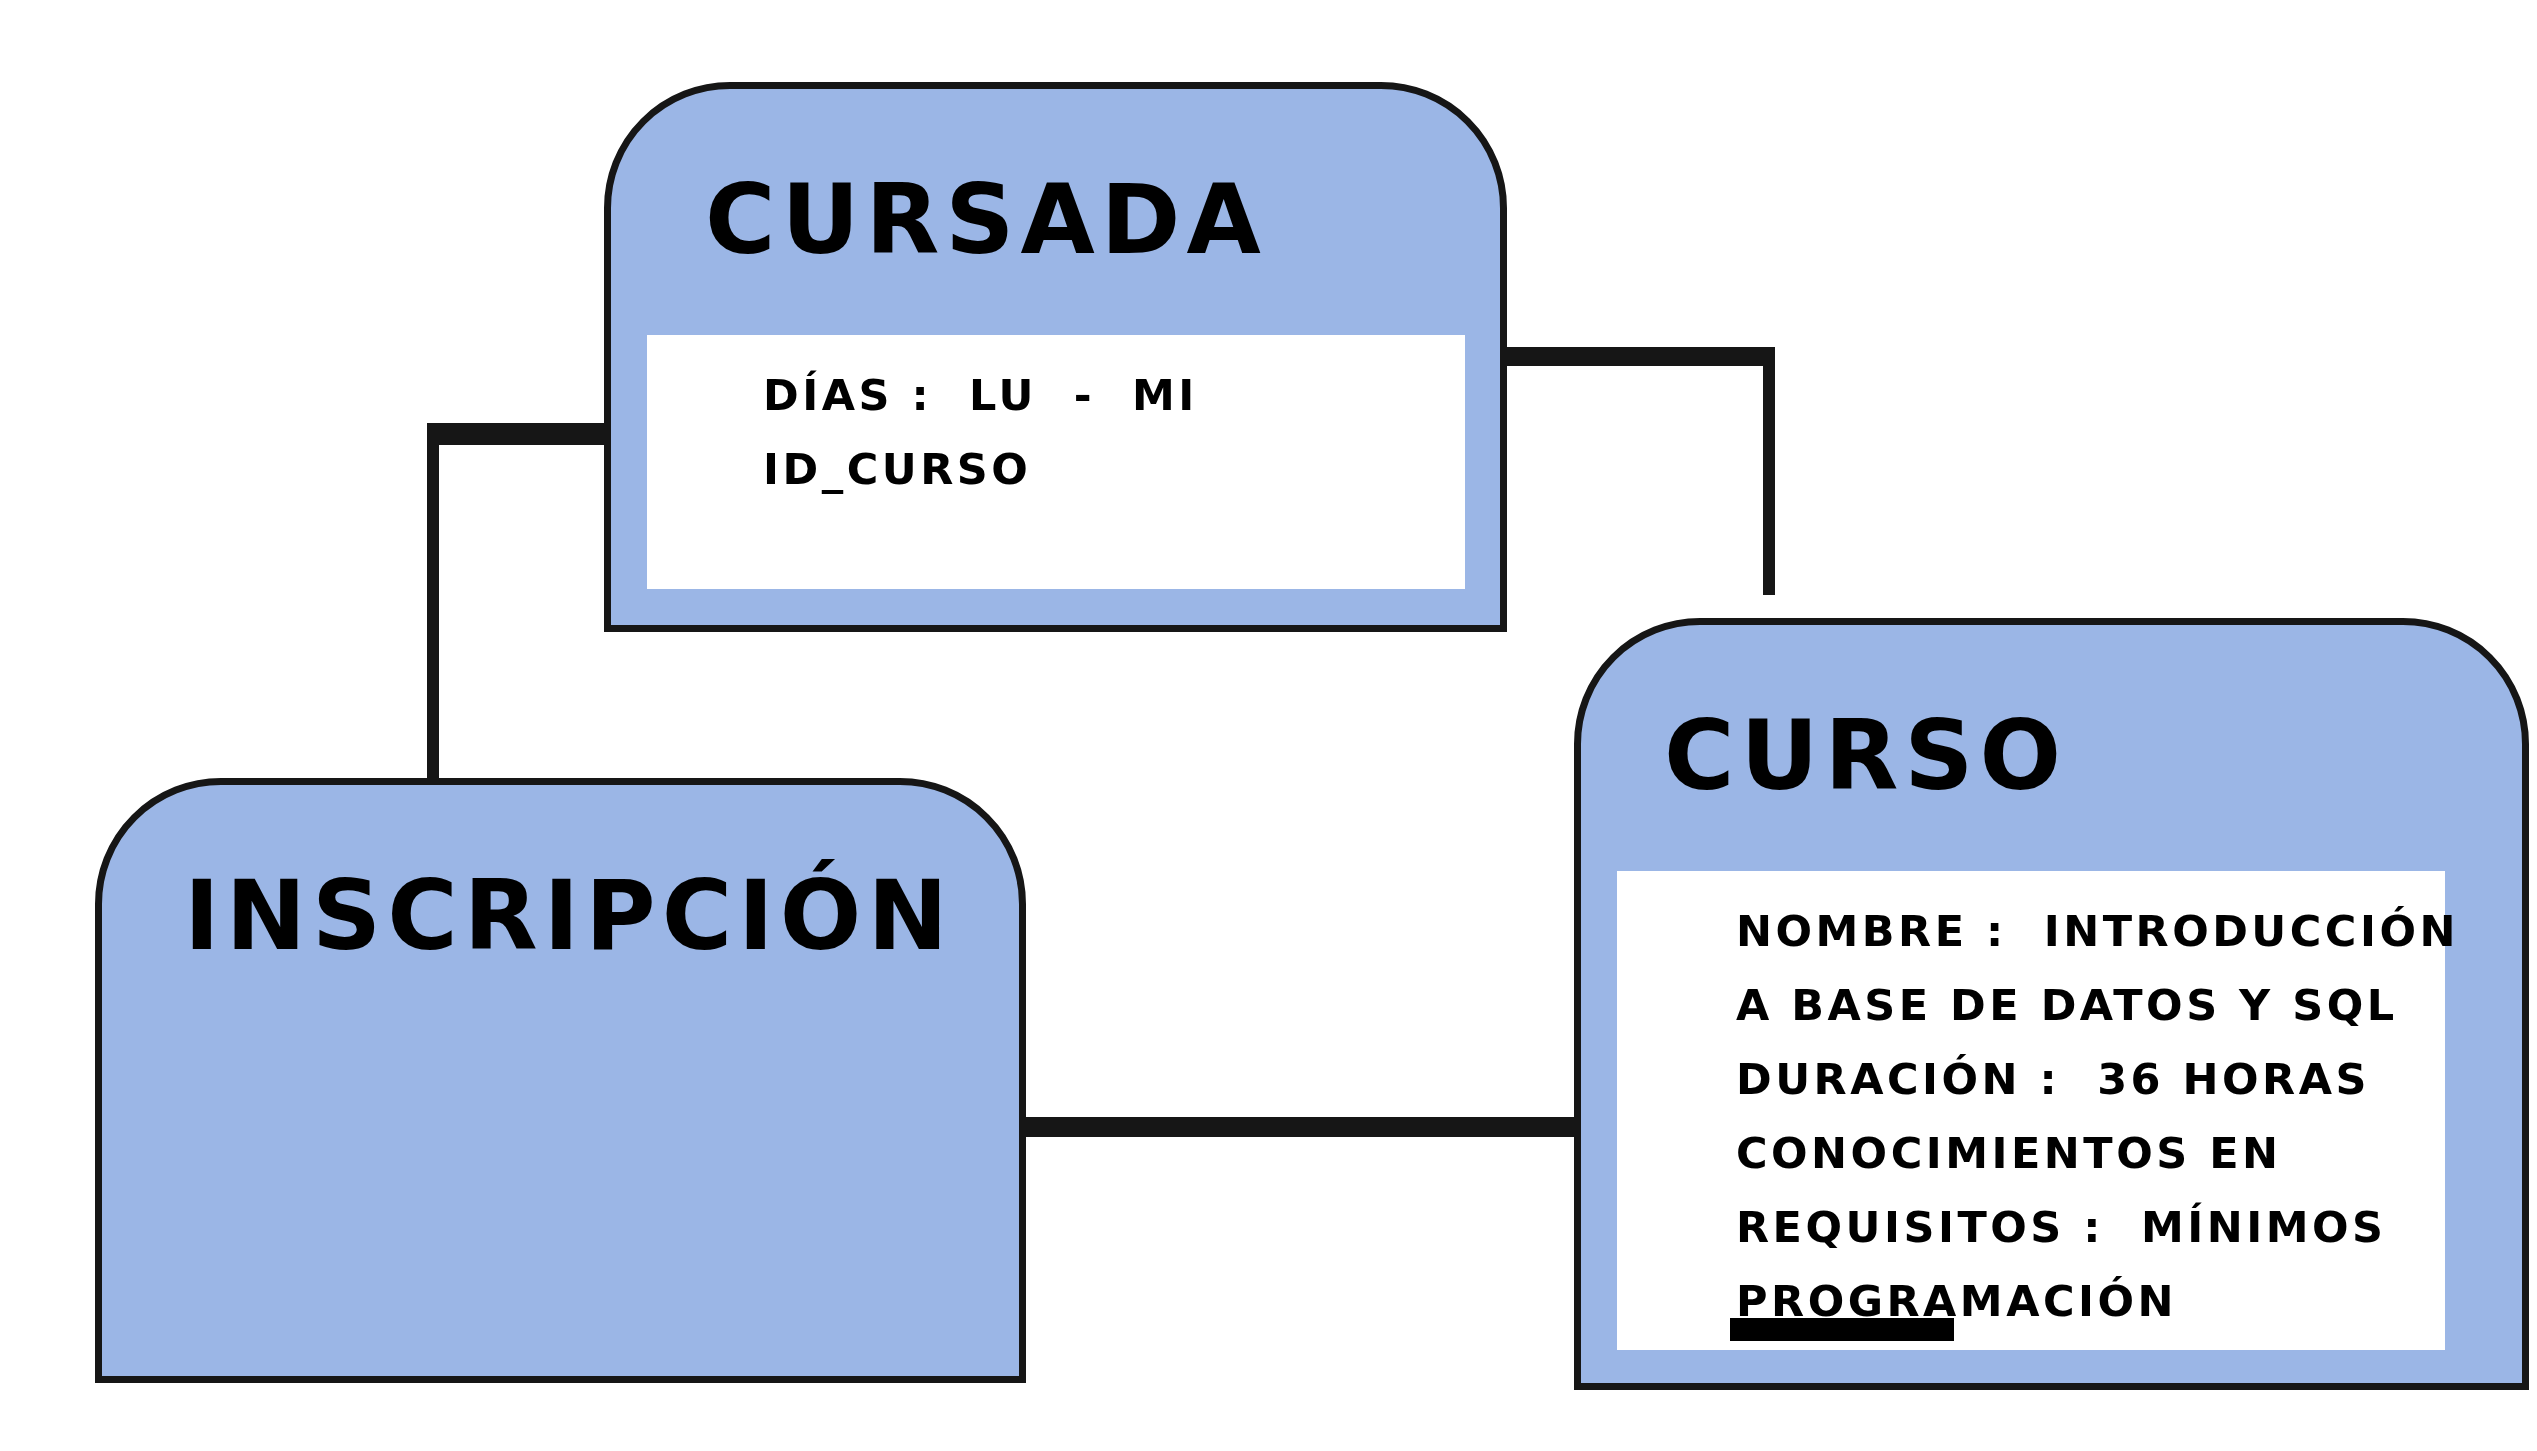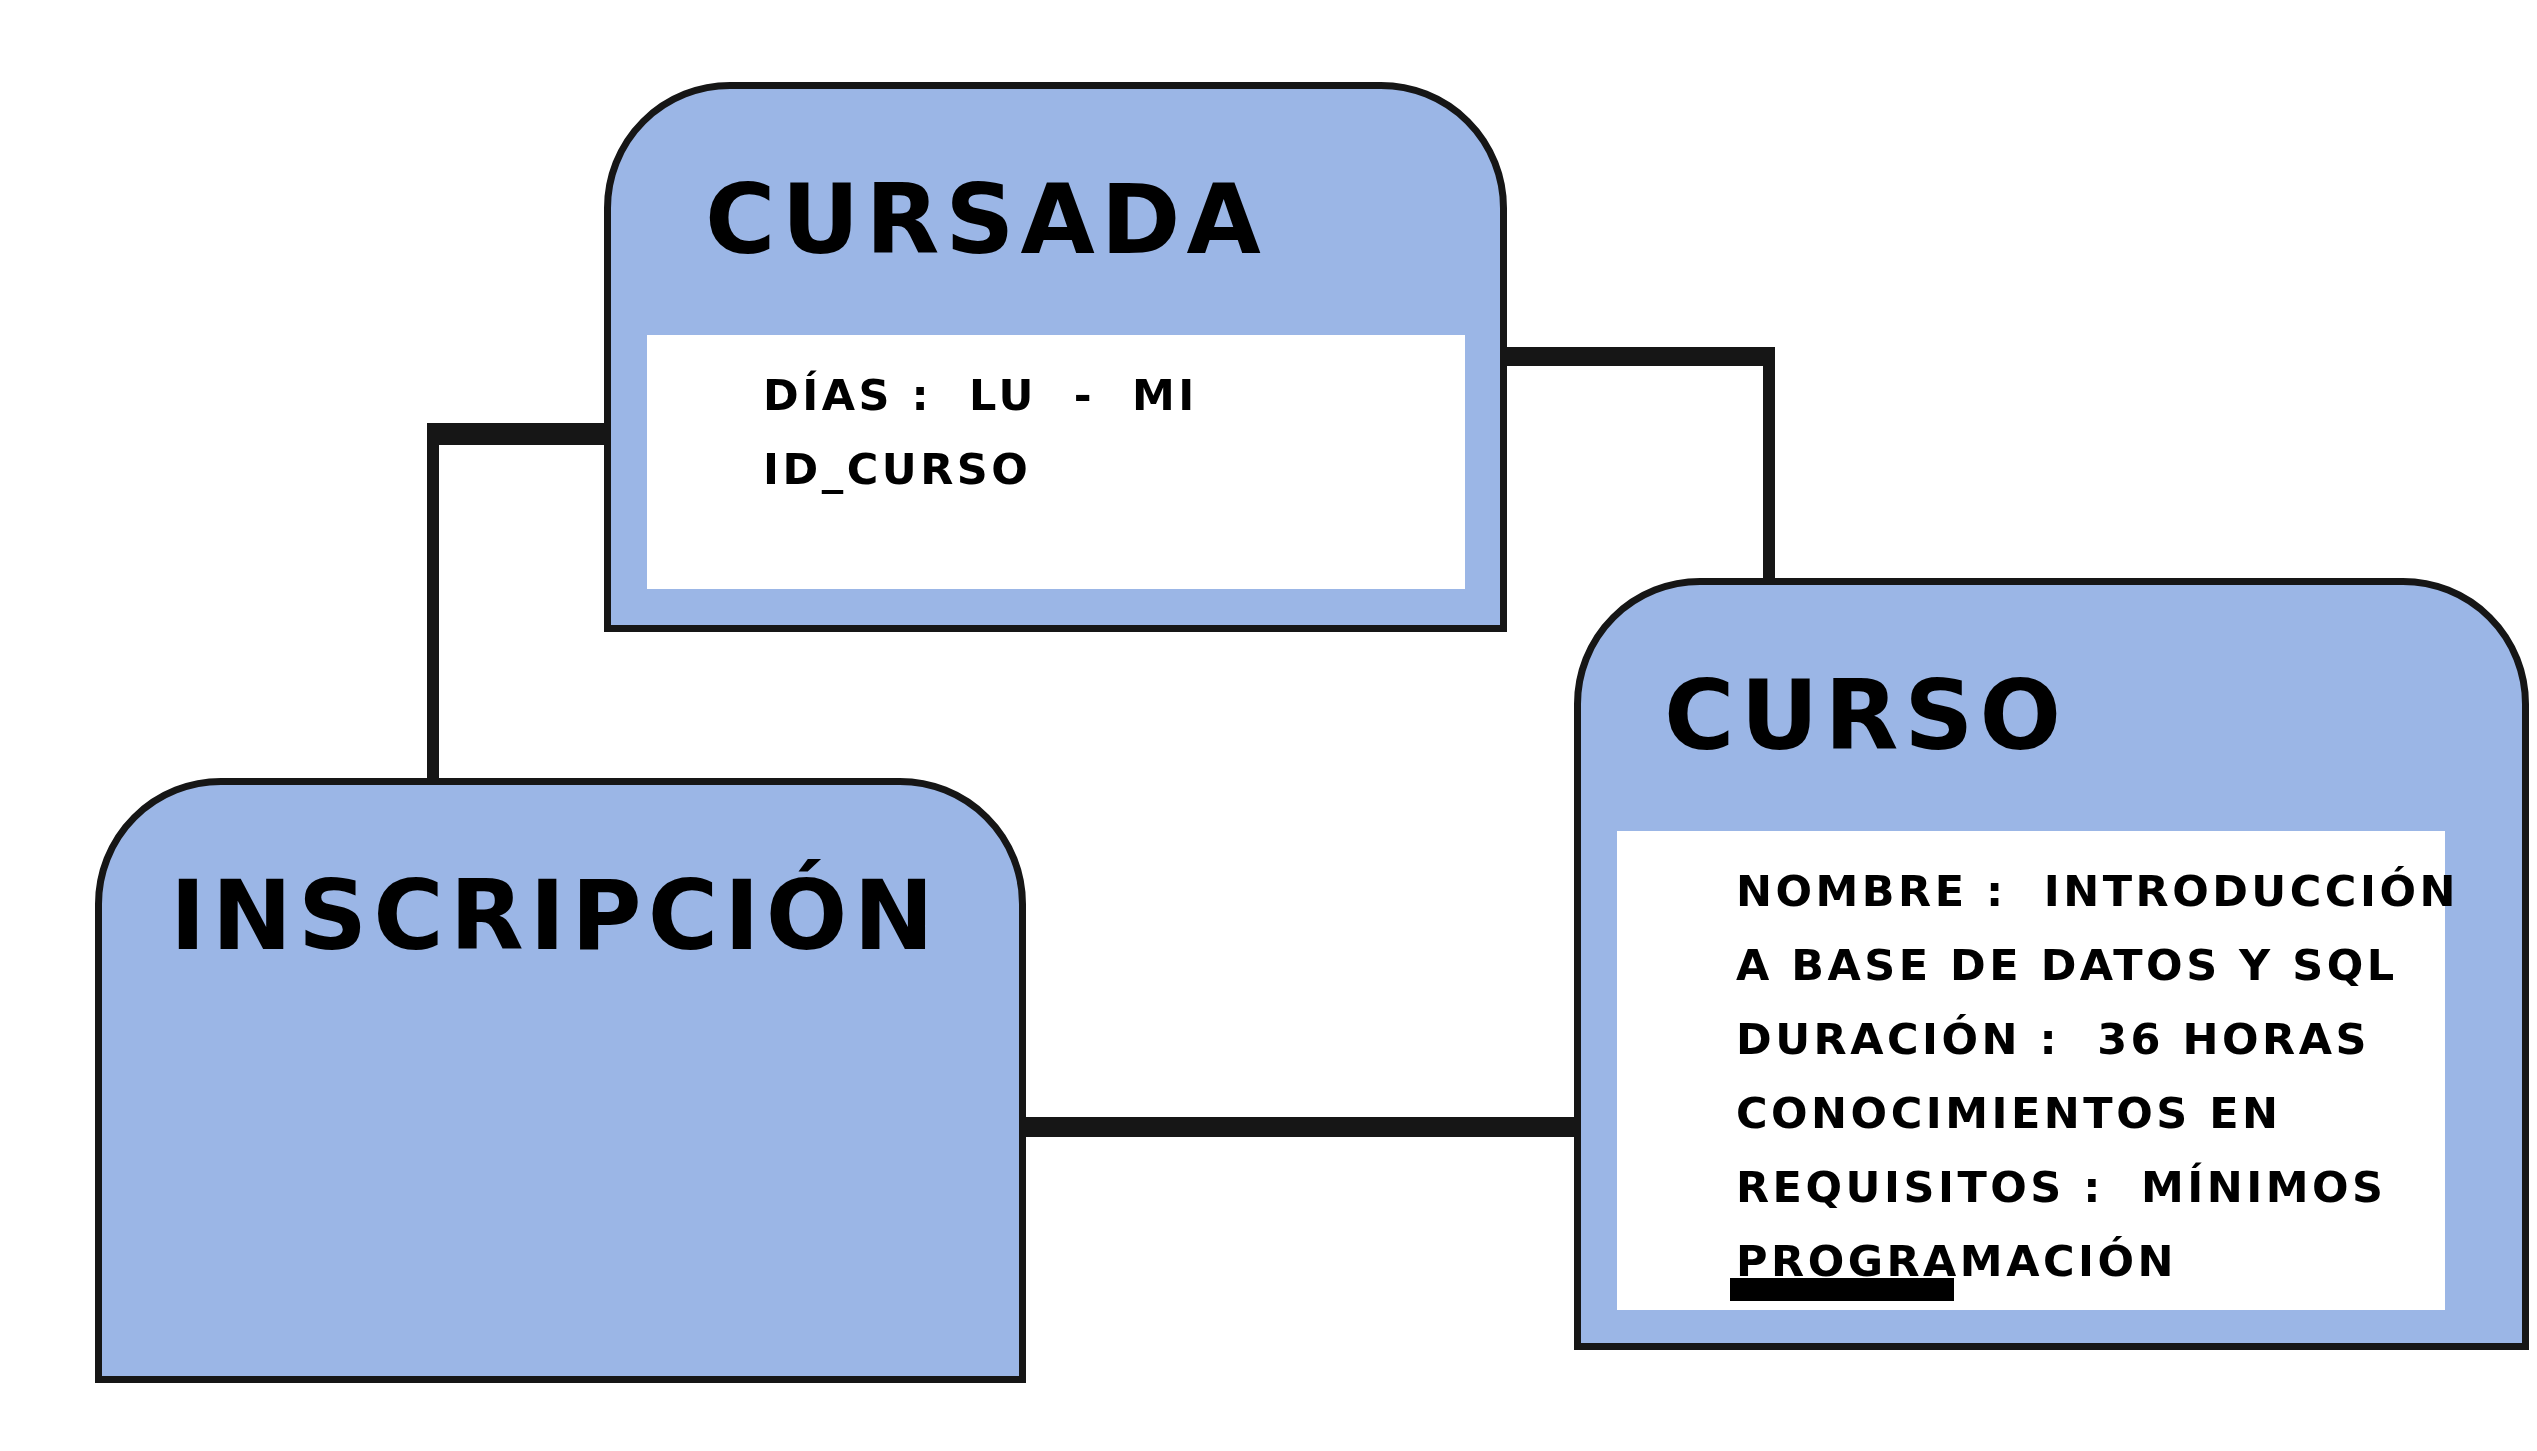--- a/index.html
+++ b/index.html
@@ -57,26 +57,26 @@
   }
 
   .cursada .panel   { left: 36px;  top: 246px; width: 818px;  height: 254px; padding: 17.4px 0 0 110px; }
   .curso .panel     { left: 36px;  top: 246px; width: 828px;  height: 479px; padding: 17.4px 0 0 113px; }
   .inscripcion .panel { left: 34px; top: 240px; width: 872px; height: 307px; padding: 17.4px 0 0 109px; }
 
   .cursada .line, .curso .line { height: 74px; line-height: 74px; }
   .inscripcion .line { height: 69px; line-height: 69px; }
 
   .cursada     { left: 592px;  top: 70px;  width: 903px; height: 550px; }
-  .curso       { left: 1562px; top: 566px; width: 955px; height: 772px; }
+  .curso       { left: 1562px; top: 606px; width: 955px; height: 772px; }
   .inscripcion { left: 83px;   top: 766px; width: 931px; height: 605px; }
 
   .cursada .entity-title     { left: 88px; top: 77px; }
   .curso .entity-title       { left: 77px;  top: 77px; }
-  .inscripcion .entity-title { left: 62px;  top: 77px; text-align: center; }
+  .inscripcion .entity-title { left: 76px;  top: 77px; text-align: center; }
 
   .underline-bar {
     position: absolute;
     left: 113px;
     top: 447px;
     width: 224px;
     height: 22.6px;
     background: var(--text_color);
   }
 </style>

